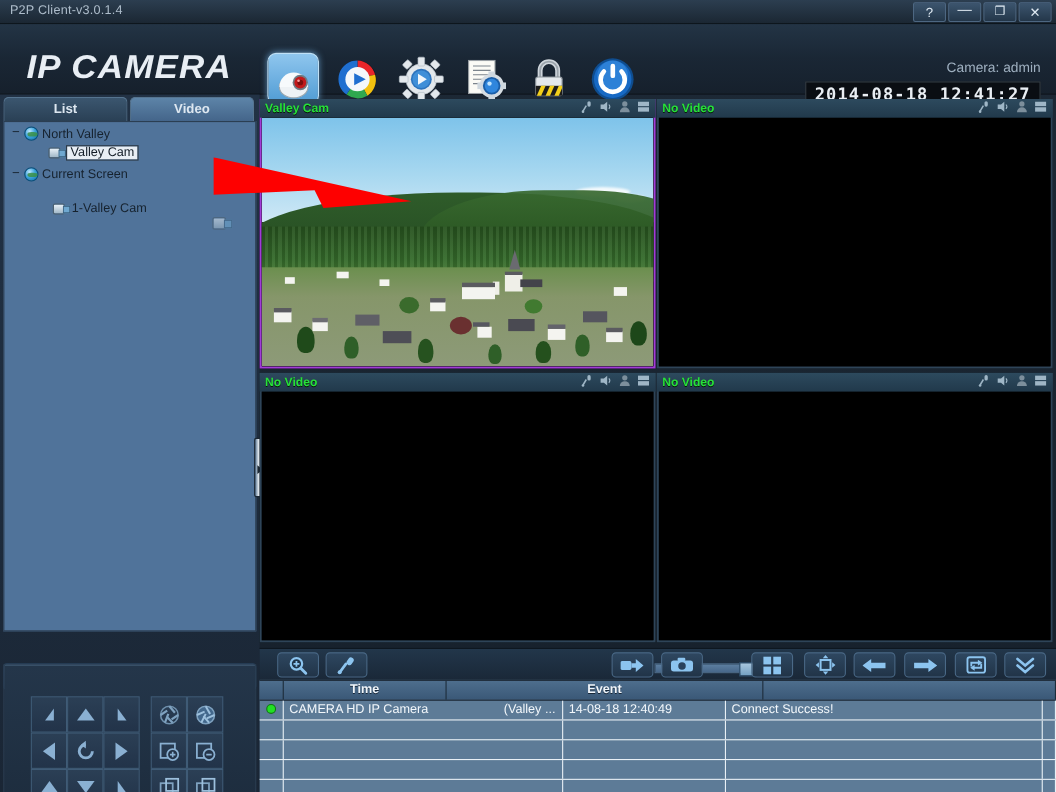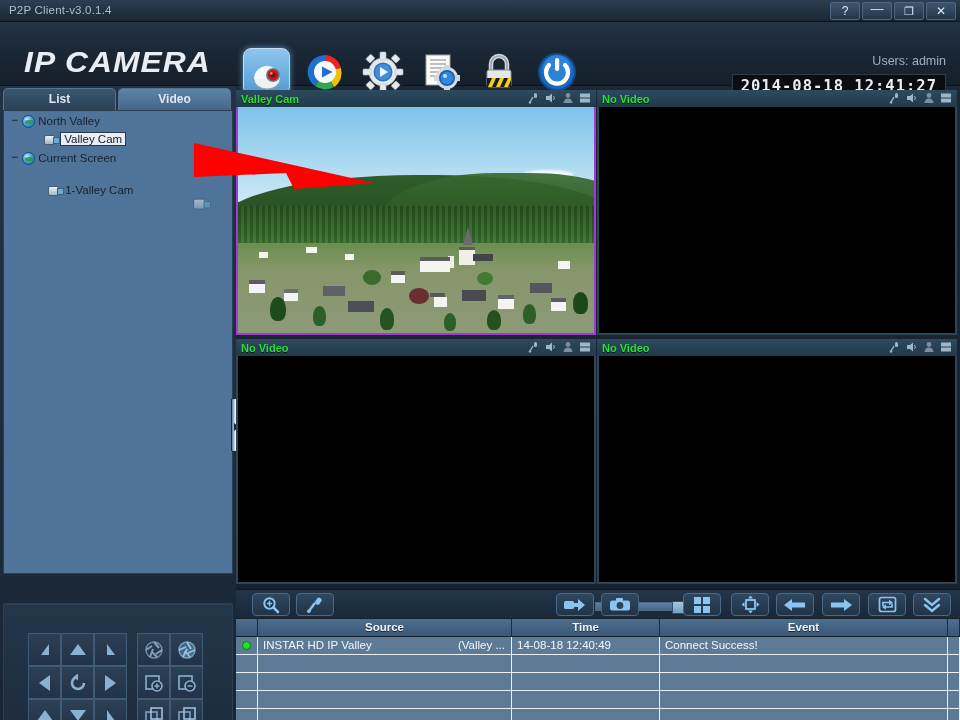--- a/index.html
+++ b/index.html
@@ -395,21 +395,21 @@
         <svg width="42" height="42" viewBox="0 0 42 42">
           <circle cx="21" cy="21" r="19" fill="#0f4d8f"></circle>
           <circle cx="21" cy="21" r="17" fill="#1769c4"></circle>
           <circle cx="21" cy="18" r="14" fill="#3f96e8" opacity=".55"></circle>
           <path d="M13 14 A11 11 0 1 0 29 14" fill="none" stroke="#ffffff" stroke-width="4.2" stroke-linecap="round"></path>
           <rect x="19" y="7" width="4.2" height="13" rx="2" fill="#ffffff"></rect>
         </svg>
       </div>
     </div>
 
-    <div id="userinfo">Users: admin</div>
+    <div id="userinfo">Camera: admin</div>
     <div id="clock">2014-08-18 12:41:27</div>
   </div>
 
   <div id="sidebar">
 
     <div id="tabs">
       <div class="tab active">List</div>
       <div class="tab inactive">Video</div>
     </div>
 
@@ -824,31 +824,30 @@
       <svg width="20" height="16" viewBox="0 0 20 16">
         <polyline points="3,2 10,8 17,2" fill="none" stroke="#8cc4ef" stroke-width="2.4" stroke-linecap="round"></polyline>
         <polyline points="3,8 10,14 17,8" fill="none" stroke="#8cc4ef" stroke-width="2.4" stroke-linecap="round"></polyline>
       </svg>
     </div>
   </div>
 
   <div id="logtable">
     <div id="loghdr">
       <div class="th col-dot"></div>
-      <div class="th col-src">Source</div>
       <div class="th col-tim">Time</div>
       <div class="th col-evt">Event</div>
       <div class="th col-end"></div>
     </div>
 
     <div class="logrow">
       <div class="td c col-dot"><span class="dot"></span></div>
       <div class="td col-src">
         <span class="srcwrap">
-          <span class="a">INSTAR HD IP Valley</span>
+          <span class="a">CAMERA HD IP Camera</span>
           <span class="b">(Valley ...</span>
         </span>
       </div>
       <div class="td col-tim">14-08-18 12:40:49</div>
       <div class="td col-evt">Connect Success!</div>
       <div class="td col-end"></div>
     </div>
 
     <div class="logrow">
       <div class="td c col-dot"></div>

